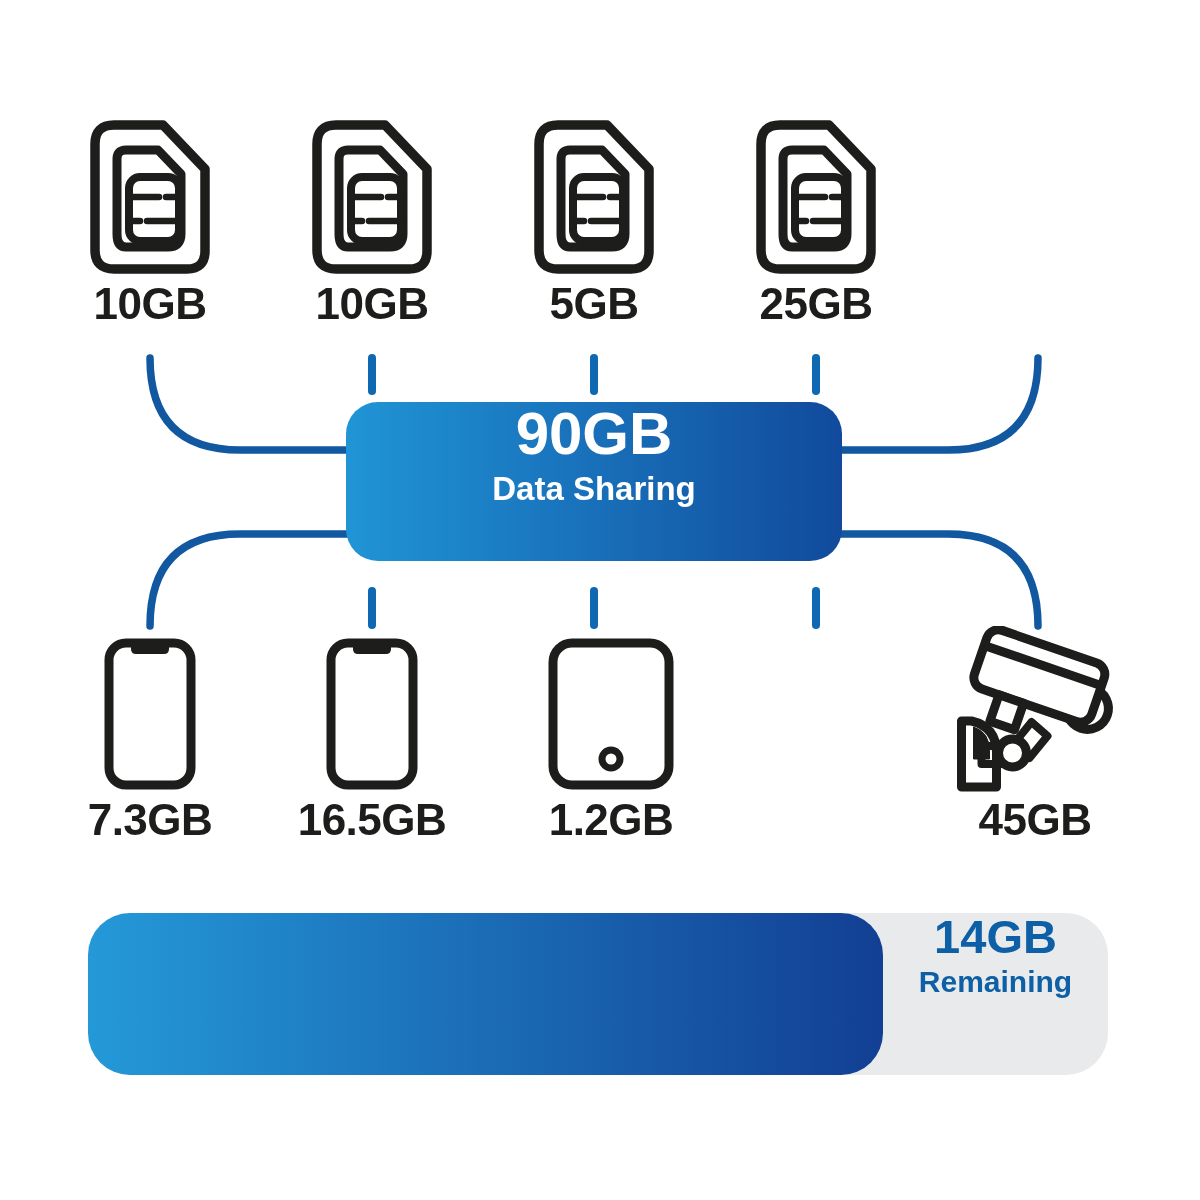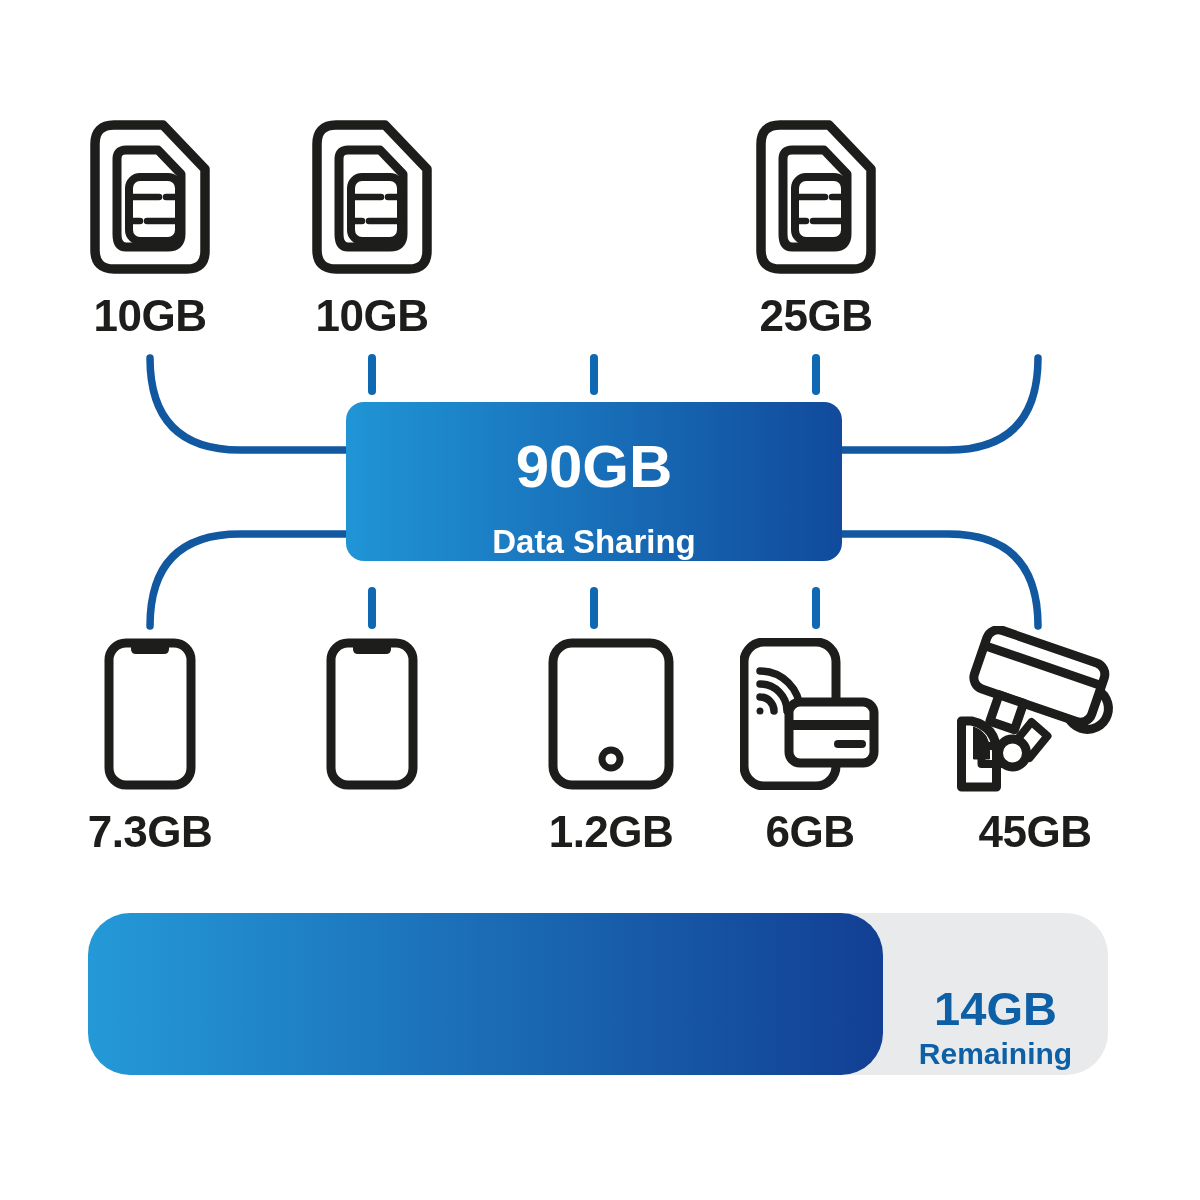--- a/index.html
+++ b/index.html
@@ -11,48 +11,46 @@
   .connectors{position:absolute;left:0;top:0;width:1200px;height:1200px;pointer-events:none;}
 
   .node{position:absolute;width:240px;text-align:center;}
   .sim-node{top:120px;}
   .device-node{top:638px;}
   .icon-box{position:relative;height:154px;}
   .device-node .icon-box{height:152px;}
   .icon-box > svg{position:absolute;left:50%;top:0;transform:translateX(-50%);}
   .icon-box > svg.cam{top:-12px;}
   .gb-label{
-    margin-top:20px;font-size:44px;font-weight:bold;color:#1d1d1b;
+    margin-top:8px;font-size:44px;font-weight:bold;color:#1d1d1b;
     line-height:1;letter-spacing:-0.5px;
   }
   .device-node .gb-label{}
 
   .pool{
     position:absolute;left:346px;top:402px;width:496px;height:159px;
-    border-radius:18px;background:linear-gradient(90deg,#2095d6,#114a9c);
-    display:flex;flex-direction:column;align-items:center;justify-content:flex-end;
+    border-radius:32px;background:linear-gradient(90deg,#2095d6,#114a9c);
+    display:flex;flex-direction:column;align-items:center;justify-content:flex-start;
     color:#ffffff;
-    gap:20px;
   }
   .pool-amount{font-size:60px;font-weight:bold;line-height:1.05;}
   .pool-caption{font-size:33px;font-weight:bold;margin-top:5px;}
 
   .bar-track{
     position:absolute;left:88px;top:913px;width:1020px;height:162px;
     border-radius:42px;background:#e9eaec;
   }
   .bar-fill{
     position:absolute;left:0;top:0;width:795px;height:162px;border-radius:42px;
     background:linear-gradient(90deg,#2499d8,#123f93);
   }
   .bar-remaining{
     position:absolute;left:795px;top:0;width:225px;height:162px;
-    display:flex;flex-direction:column;align-items:center;justify-content:center;
+    display:flex;flex-direction:column;align-items:center;justify-content:flex-start;
     color:#0e60a6;
-    margin-top:34px;
   }
   .remaining-amount{font-size:47px;font-weight:bold;line-height:1;}
   .remaining-label{font-size:30px;font-weight:bold;margin-top:5px;}
 </style>
 </head>
 <body>
 
 <div class="canvas">
 
   <svg width="0" height="0" style="position:absolute" aria-hidden="true">
@@ -136,20 +134,28 @@
     <div class="gb-label">10GB</div>
   </div>
   <div class="node sim-node" style="left:252px">
     <div class="icon-box">
       <svg width="120" height="154">
           <use href="#sym-sim"></use>
         </svg>
     </div>
     <div class="gb-label">10GB</div>
   </div>
+  <div class="node sim-node" style="left:474px">
+    <div class="icon-box">
+      <svg width="120" height="154">
+          <use href="#sym-sim"></use>
+        </svg>
+    </div>
+    <div class="gb-label">5GB</div>
+  </div>
   <div class="node sim-node" style="left:696px">
     <div class="icon-box">
       <svg width="120" height="154">
           <use href="#sym-sim"></use>
         </svg>
     </div>
     <div class="gb-label">25GB</div>
   </div>
 
   <div class="pool">
@@ -164,36 +170,29 @@
         </svg>
     </div>
     <div class="gb-label">7.3GB</div>
   </div>
   <div class="node device-node" style="left:252px">
     <div class="icon-box">
       <svg width="92" height="152">
           <use href="#sym-phone"></use>
         </svg>
     </div>
+    <div class="gb-label">16.5GB</div>
   </div>
   <div class="node device-node" style="left:491px">
     <div class="icon-box">
       <svg width="126" height="152">
           <use href="#sym-tablet"></use>
         </svg>
     </div>
     <div class="gb-label">1.2GB</div>
-  </div>
-  <div class="node device-node" style="left:690px">
-    <div class="icon-box">
-      <svg width="140" height="152">
-          <use href="#sym-nfc"></use>
-        </svg>
-    </div>
-    <div class="gb-label">6GB</div>
   </div>
   <div class="node device-node" style="left:915px">
     <div class="icon-box">
       <svg class="cam" width="175" height="172">
           <use href="#sym-camera"></use>
         </svg>
     </div>
     <div class="gb-label">45GB</div>
   </div>
 

